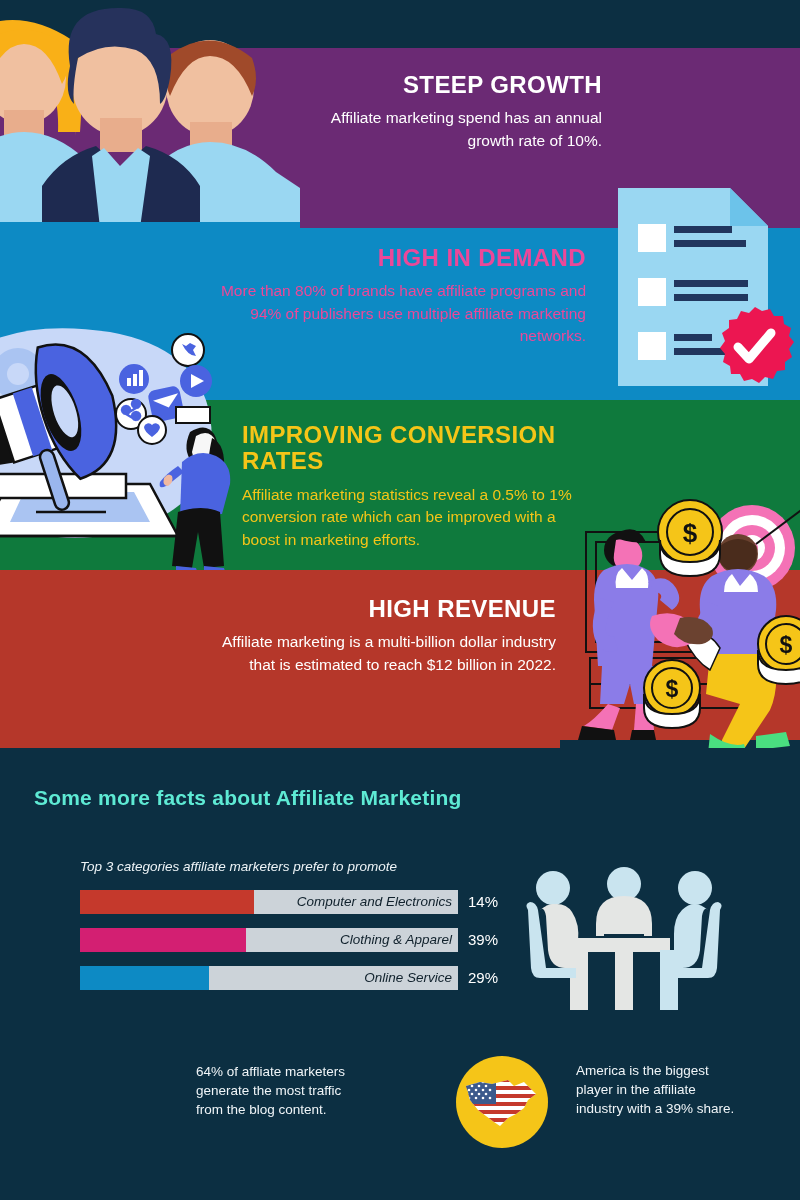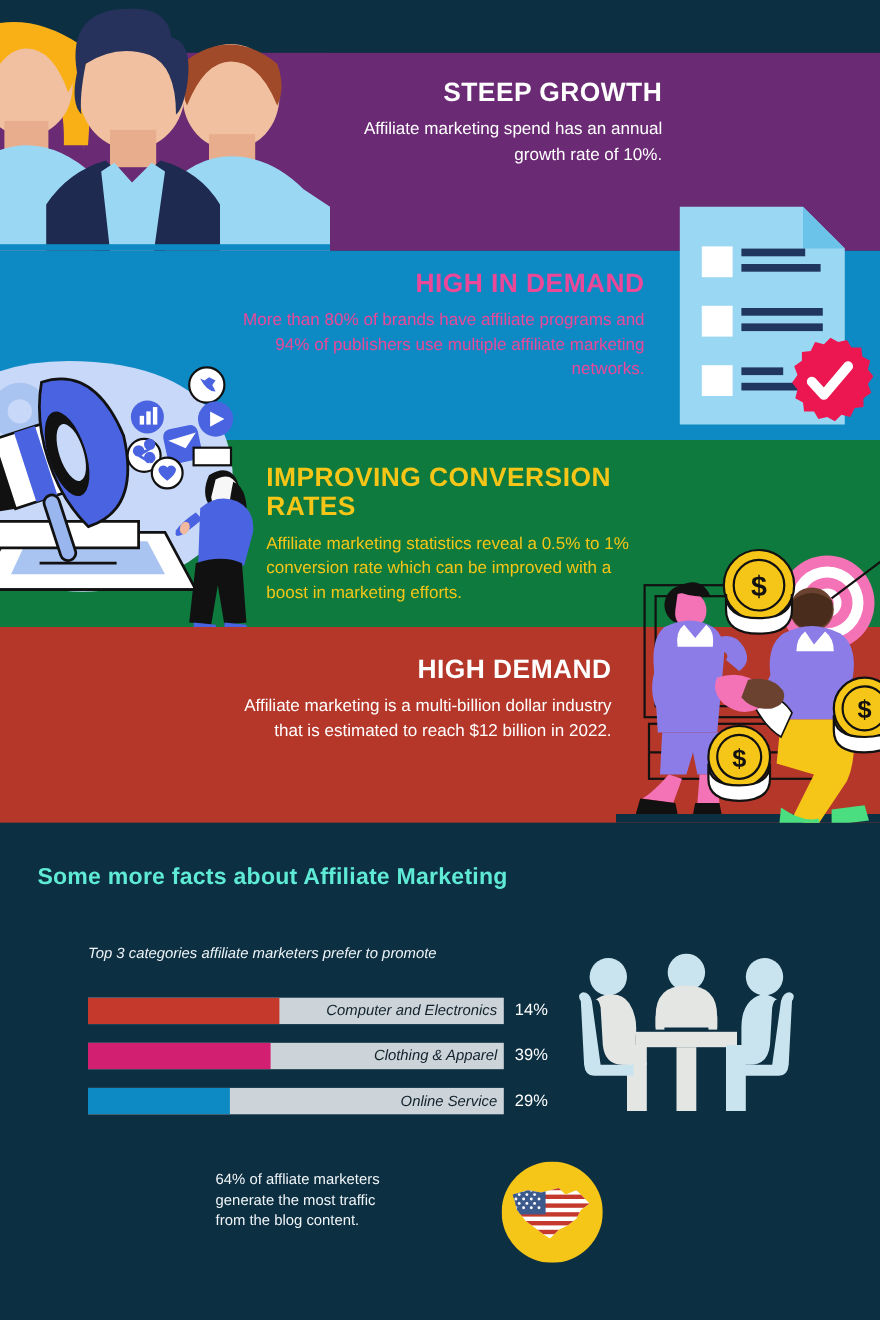--- a/index.html
+++ b/index.html
@@ -50,21 +50,21 @@
   .bottom-title {
     position: absolute; left: 34px; top: 786px;
     font-size: 21px; font-weight: 800; color: #5eead4; letter-spacing: .2px;
   }
   .chart-caption {
     position: absolute; left: 80px; top: 859px;
     font-size: 13.5px; font-style: italic; color: #eef4f7; font-weight: 400;
   }
 
   .bars { position: absolute; left: 80px; top: 890px; width: 420px; }
-  .bar-row { position: relative; height: 24px; margin-bottom: 14px; margin-top: 17px; }
+  .bar-row { position: relative; height: 24px; margin-bottom: 14px; }
   .bar-track {
     position: absolute; left: 0; top: 0; width: 378px; height: 24px;
     background: #ccd3d9; overflow: hidden;
   }
   .bar-fill { position: absolute; left: 0; top: 0; height: 24px; }
   .bar-label {
     position: absolute; right: 6px; top: 0; height: 24px; line-height: 24px;
     font-size: 13.5px; font-style: italic; color: #10212c; white-space: nowrap;
   }
   .bar-pct {
@@ -288,21 +288,21 @@
       <g>
         <ellipse cx="226" cy="146" rx="28" ry="28" fill="#f5c518" stroke="#111" stroke-width="2"></ellipse>
         <ellipse cx="226" cy="146" rx="20" ry="20" fill="none" stroke="#111" stroke-width="2"></ellipse>
         <text x="226" y="155" font-size="23" font-family="Liberation Sans, sans-serif" font-weight="700" text-anchor="middle" fill="#111">$</text>
         <path d="M198 152 q0 20 28 20 q28 0 28 -20 l0 14 q0 20 -28 20 q-28 0 -28 -20 z" fill="#ffffff" stroke="#111" stroke-width="2"></path>
       </g>
     </svg>
   </div>
 
   <div class="tblock t4">
-    <h2>HIGH DEMAND</h2>
+    <h2>HIGH REVENUE</h2>
     <p>Affiliate marketing is a multi-billion dollar industry that is estimated to reach $12 billion in 2022.</p>
   </div>
 
   <div class="bottom-title">Some more facts about Affiliate Marketing</div>
   <div class="chart-caption">Top 3 categories affiliate marketers prefer to promote</div>
 
   <div class="bars">
     <div class="bar-row">
       <div class="bar-track">
         <div class="bar-fill" style="width:46%;background:#c5392c"></div>
@@ -388,14 +388,15 @@
             <circle cx="23" cy="38" r="1.3"></circle>
             <circle cx="30" cy="38" r="1.3"></circle>
           <circle cx="13" cy="42" r="1.3"></circle>
             <circle cx="20" cy="42" r="1.3"></circle>
             <circle cx="27" cy="42" r="1.3"></circle>
             <circle cx="34" cy="42" r="1.3"></circle>
         </g>
       </g>
     </svg>
   </div>
+  <div class="stat-text-2">America is the biggest player in the affiliate industry with a 39% share.</div>
 
 </div>
 
 </body></html>

